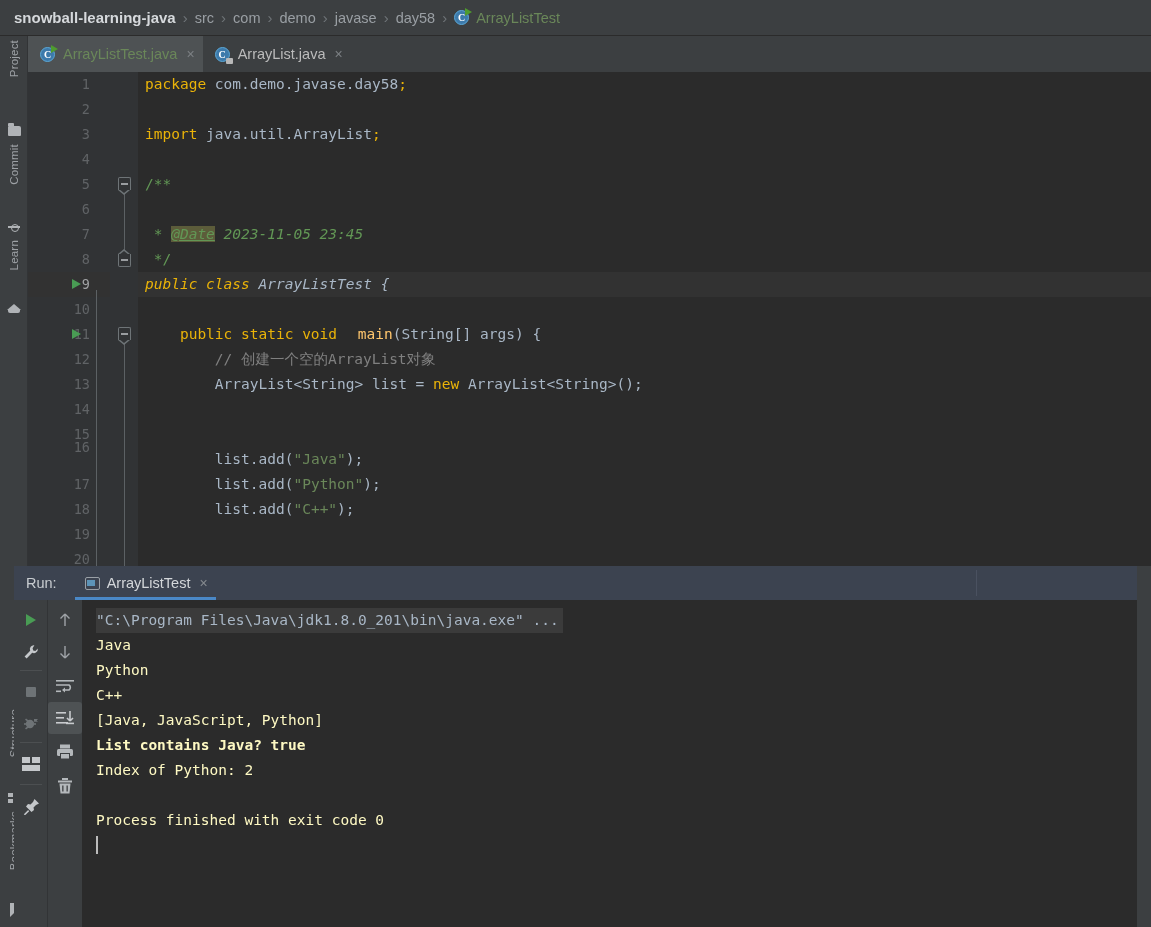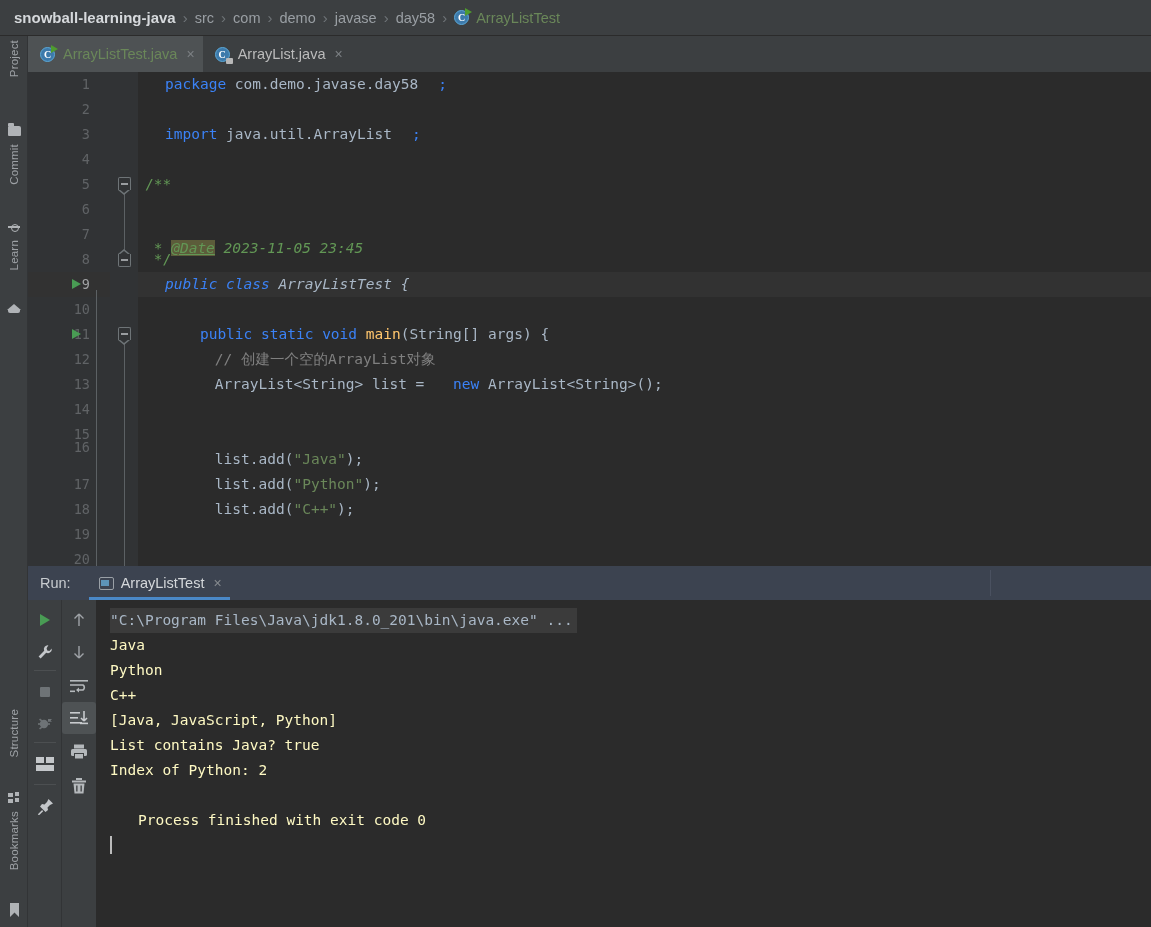--- a/index.html
+++ b/index.html
@@ -144,28 +144,28 @@
     font-size:13.5px; line-height:25px; height:25px;
     color:#606366;
   }
   .lnum.cur { color:#a1a3a5; }
   .caretline {
     position:absolute; left:0; width:100%; height:25px; background:#323232;
   }
   .codetext { padding-left:7px; }
 
   
-  .kw   { color:#3b82f6;margin-left:20px; }
+  .kw   { color:#eab308; }
   .txt  { color:#a9b7c6; }
   .str  { color:#6a8759; }
   .cmt  { color:#808080; }
   .doc  { color:#629755; }
   .tag  { color:#629755; font-style:italic; text-decoration:underline; background:#5c5c3a; }
   .docit{ color:#629755; font-style:italic; }
-  .mth  { color:#ffc66d; }
+  .mth  { color:#ffc66d;margin-left:12px; }
   .gen  { color:#a9b7c6; }
 
   
   .runmark {
     position:absolute; left:44px; width:0; height:0;
     border-left:9px solid #499c54;
     border-top:5.5px solid transparent;
     border-bottom:5.5px solid transparent;
   }
   .fold-pm {
@@ -191,21 +191,21 @@
     border-bottom:5px solid #6e7477;
   }
   .fold-pm.bot:before {
     content:""; position:absolute; left:0px; bottom:11px;
     border-left:5.5px solid transparent; border-right:5.5px solid transparent;
     border-bottom:4px solid #313335; z-index:2;
   }
 
   
   .runpanel {
-    position:absolute; left:28px; top:566px; width:1123px; height:361px;
+    position:absolute; left:14px; top:566px; width:1123px; height:361px;
     background:#3c3f41;
   }
   .run-header {
     position:absolute; left:0; top:0; width:1123px; height:34px;
     background:#3c4350;
     display:flex; align-items:center;
   }
   .run-label {
     color:#c8ccd0; font-size:14.5px; margin-left:12px; margin-right:18px;
   }
@@ -404,21 +404,21 @@
           <span class="bar"></span>
         </div>
       </div>
     <div class="code-area" id="codearea">
         <div class="caretline" style="top: 200px;"></div>
         <div class="line" style="top: 0px;"><span class="codetext"><span class="kw">package</span><span class="txt"> com.demo.javase.day58</span><span class="kw">;</span></span></div>
         <div class="line" style="top: 25px;"><span class="codetext"></span></div>
         <div class="line" style="top: 50px;"><span class="codetext"><span class="kw">import</span><span class="txt"> java.util.ArrayList</span><span class="kw">;</span></span></div>
         <div class="line" style="top: 75px;"><span class="codetext"></span></div>
         <div class="line" style="top: 100px;"><span class="codetext"><span class="doc">/**</span></span></div>
-        <div class="line" style="top: 150px; margin-top: 14px;"><span class="codetext"><span class="doc"> * </span><span class="tag">@Date</span><span class="docit"> 2023-11-05 23:45</span></span></div>
+        <div class="line" style="top: 150px;"><span class="codetext"><span class="doc"> * </span><span class="tag">@Date</span><span class="docit"> 2023-11-05 23:45</span></span></div>
         <div class="line" style="top: 175px;"><span class="codetext"><span class="doc"> */</span></span></div>
         <div class="line" style="top: 200px; font-style: italic;"><span class="codetext"><span class="kw">public class</span><span class="txt"> ArrayListTest {</span></span></div>
         <div class="line" style="top: 225px;"><span class="codetext"></span></div>
         <div class="line" style="top: 250px;"><span class="codetext"><span class="kw">    public static void</span><span class="txt"> </span><span class="mth">main</span><span class="txt">(String[] args) {</span></span></div>
         <div class="line" style="top: 275px;"><span class="codetext"><span class="cmt">        // 创建一个空的ArrayList对象</span></span></div>
         <div class="line" style="top: 300px;"><span class="codetext"><span class="txt">        ArrayList&lt;String&gt; list = </span><span class="kw">new</span><span class="txt"> ArrayList&lt;</span><span class="gen">String</span><span class="txt">&gt;();</span></span></div>
         <div class="line" style="top: 325px;"><span class="codetext"></span></div>
         <div class="line" style="top: 375px;"><span class="codetext"><span class="txt">        list.</span><span class="txt">add</span><span class="txt">(</span><span class="str">"Java"</span><span class="txt">);</span></span></div>
         <div class="line" style="top: 400px;"><span class="codetext"><span class="txt">        list.</span><span class="txt">add</span><span class="txt">(</span><span class="str">"Python"</span><span class="txt">);</span></span></div>
         <div class="line" style="top: 425px;"><span class="codetext"><span class="txt">        list.</span><span class="txt">add</span><span class="txt">(</span><span class="str">"C++"</span><span class="txt">);</span></span></div>
@@ -529,21 +529,21 @@
         </svg>
       </div>
     </div>
 
     <div class="console" id="console">
         <div class="cline cmd" style="top: 8px;">"C:\Program Files\Java\jdk1.8.0_201\bin\java.exe" ...</div>
         <div class="cline" style="top: 33px;">Java</div>
         <div class="cline" style="top: 58px;">Python</div>
         <div class="cline" style="top: 83px;">C++</div>
         <div class="cline" style="top: 108px;">[Java, JavaScript, Python]</div>
-        <div class="cline" style="top: 133px;">List contains Java? true</div>
+        <div class="cline" style="top: 133px; font-weight: bold;">List contains Java? true</div>
         <div class="cline" style="top: 158px;">Index of Python: 2</div>
         <div class="cline" style="top: 183px;"></div>
-        <div class="cline" style="top: 208px; margin-left: 28px;">Process finished with exit code 0</div>
+        <div class="cline" style="top: 208px;">Process finished with exit code 0</div>
         <div class="ccaret" style="top: 236px;"></div>
       </div>
   </div>
 
 </div>
 
 </body></html>

